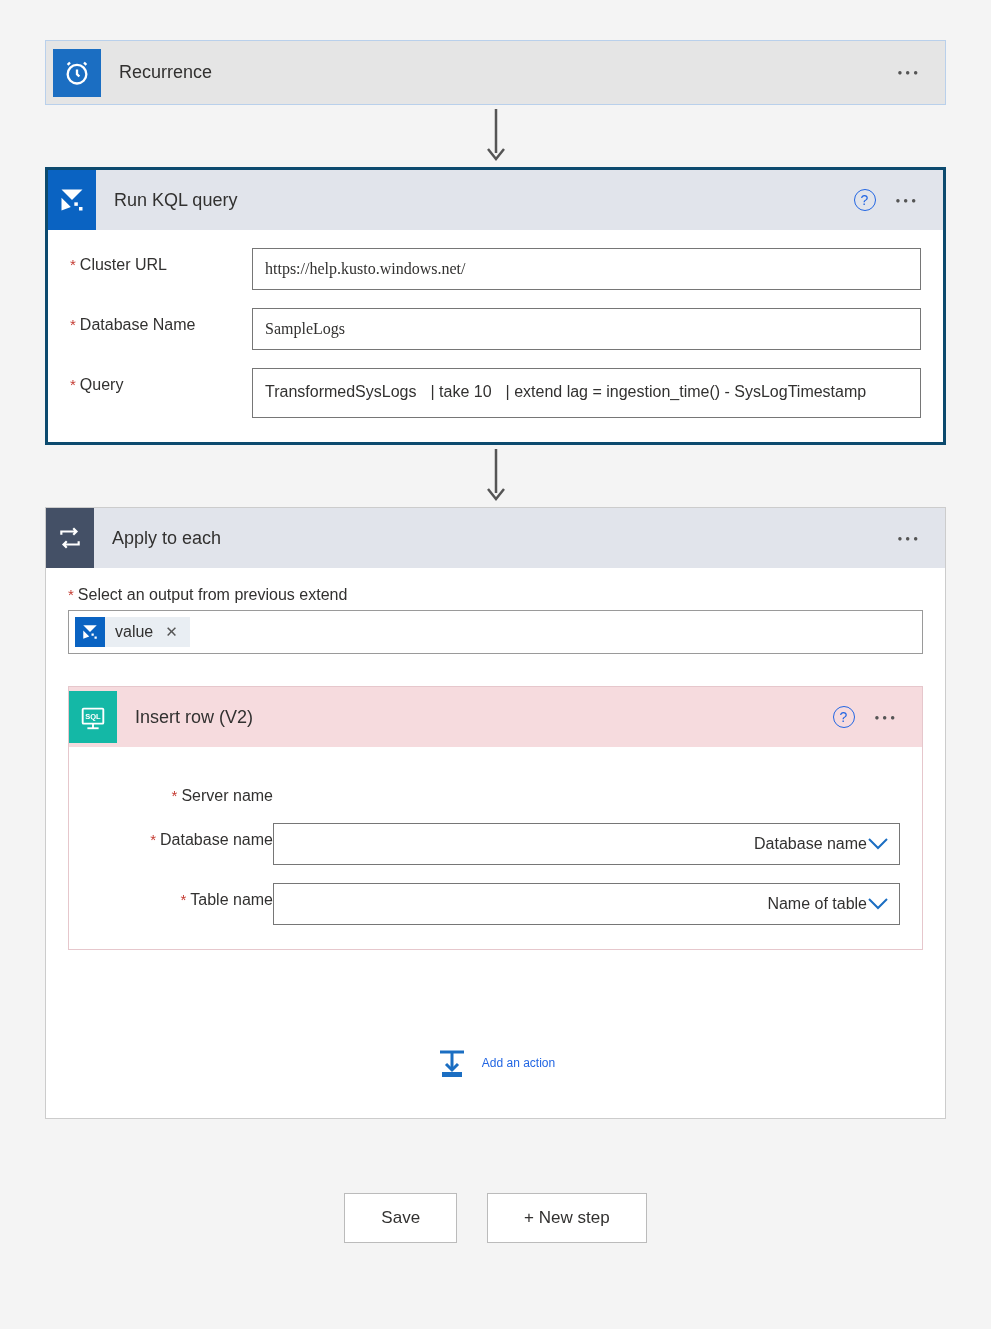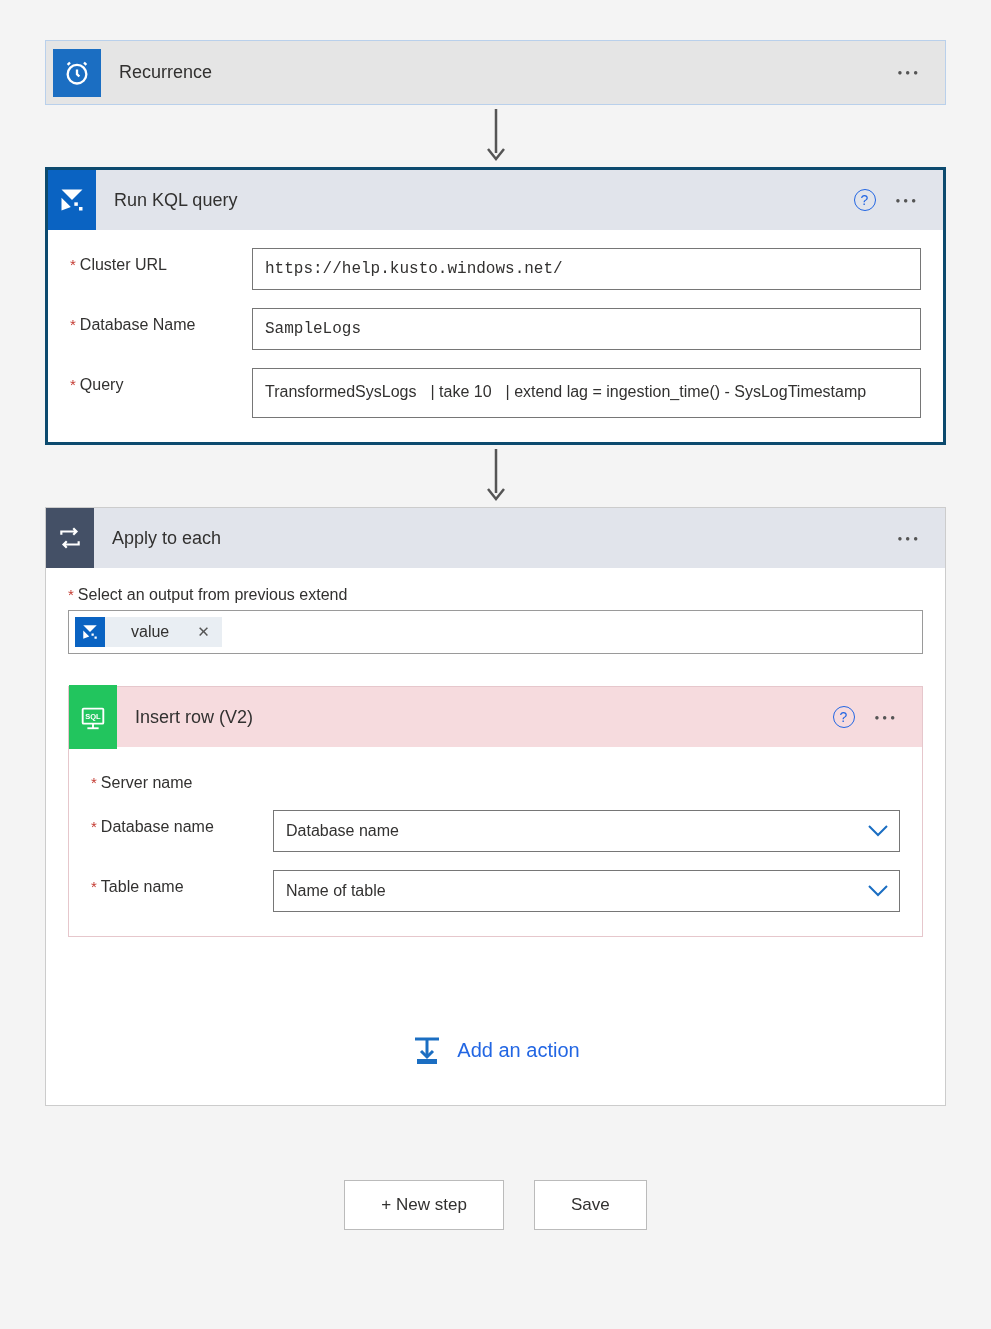--- a/index.html
+++ b/index.html
@@ -81,21 +81,21 @@
     font-size: 16px;
     color: #323130;
     padding-top: 8px;
   }
   .req { color: #c43a31; margin-right: 4px; font-size: 15px;}
   .text-input, .select-input {
     flex: 1;
     border: 1px solid #767676;
     padding: 10px 12px;
     font-size: 16px;
-    font-family: Liberation Mono, monospace;
+    font-family: Liberation Serif, serif;
     color: #323130;
     background: #fff;
     min-height: 42px;
   }
   .multiline {
     display: flex;
     flex-direction: row;
     gap: 14px;
     flex:1;
     border: 1px solid #767676;
@@ -127,46 +127,46 @@
     gap: 0;
     margin-bottom: 32px;
     min-height: 44px;
   }
   .token-chip {
     display: inline-flex;
     align-items: center;
     background: #e9eef3;
     height: 30px;
     padding-right: 10px;
-    gap: 26px;
+    gap: 10px;
   }
   .token-chip-icon {
     width: 30px;
     height: 30px;
     background: #0a63c2;
     display: flex;
     align-items: center;
     justify-content: center;
   }
   .token-chip-label { font-size: 16px; }
   .token-close { font-size: 15px; color: #555; cursor: pointer; padding: 0 2px;}
   
   .inner-card { border: 1px solid #e6c7cc; margin-bottom: 4px;}
   .inner-card .card-header { background: #f6dbde; height: 60px;}
-  .inner-card .icon-box { background: #22c55e; width:48px; height:64px; margin:0;align-items:center;}
-  .inner-body { padding: 19px 22px 24px 22px; }
+  .inner-card .icon-box { background: #14b8a6; width:48px; height:52px; margin:0;align-items:center;}
+  .inner-body { padding: 32px 22px 24px 22px; text-align: right; }
   .select-wrap {
     display:flex; flex:1; border:1px solid #767676; align-items:center; padding:0 10px 0 12px; height:42px;
   }
   .select-wrap .placeholder { flex:1; font-size:16px; color:#323130;}
   .chevron { color:#1b6ec2; }
 
   .add-action {
     display:flex; align-items:center; justify-content:center; gap:14px;
-    margin-top: 98px; margin-bottom: 18px; color:#2266e3; font-size:20px; cursor:pointer;
+    margin-top: 98px; margin-bottom: 18px; color:#2266e3; font-size:12px; cursor:pointer;
   }
   .add-action svg { color:#1b6ec2; }
 
   .footer-buttons {
     display:flex; justify-content:center; gap:30px; margin-top:74px;
   }
   .btn {
     border:1px solid #bbb; background:#fff; padding: 14px 36px; font-size:17px; cursor:pointer;
     font-family:inherit; color:#323130;
   }
@@ -317,15 +317,15 @@
         <line x1="16" y1="4" x2="16" y2="20" stroke="#1b6ec2" stroke-width="3"></line>
         <path d="M10 16 L16 22 L22 16" fill="none" stroke="#1b6ec2" stroke-width="3"></path>
         <rect x="6" y="24" width="20" height="5" fill="#1b6ec2"></rect>
       </svg>
       <span>Add an action</span>
     </div>
   </div>
 </div>
 
 <div class="footer-buttons">
+  <button class="btn">Save</button>
   <button class="btn">+ New step</button>
-  <button class="btn">Save</button>
 </div>
 
 </body></html>

